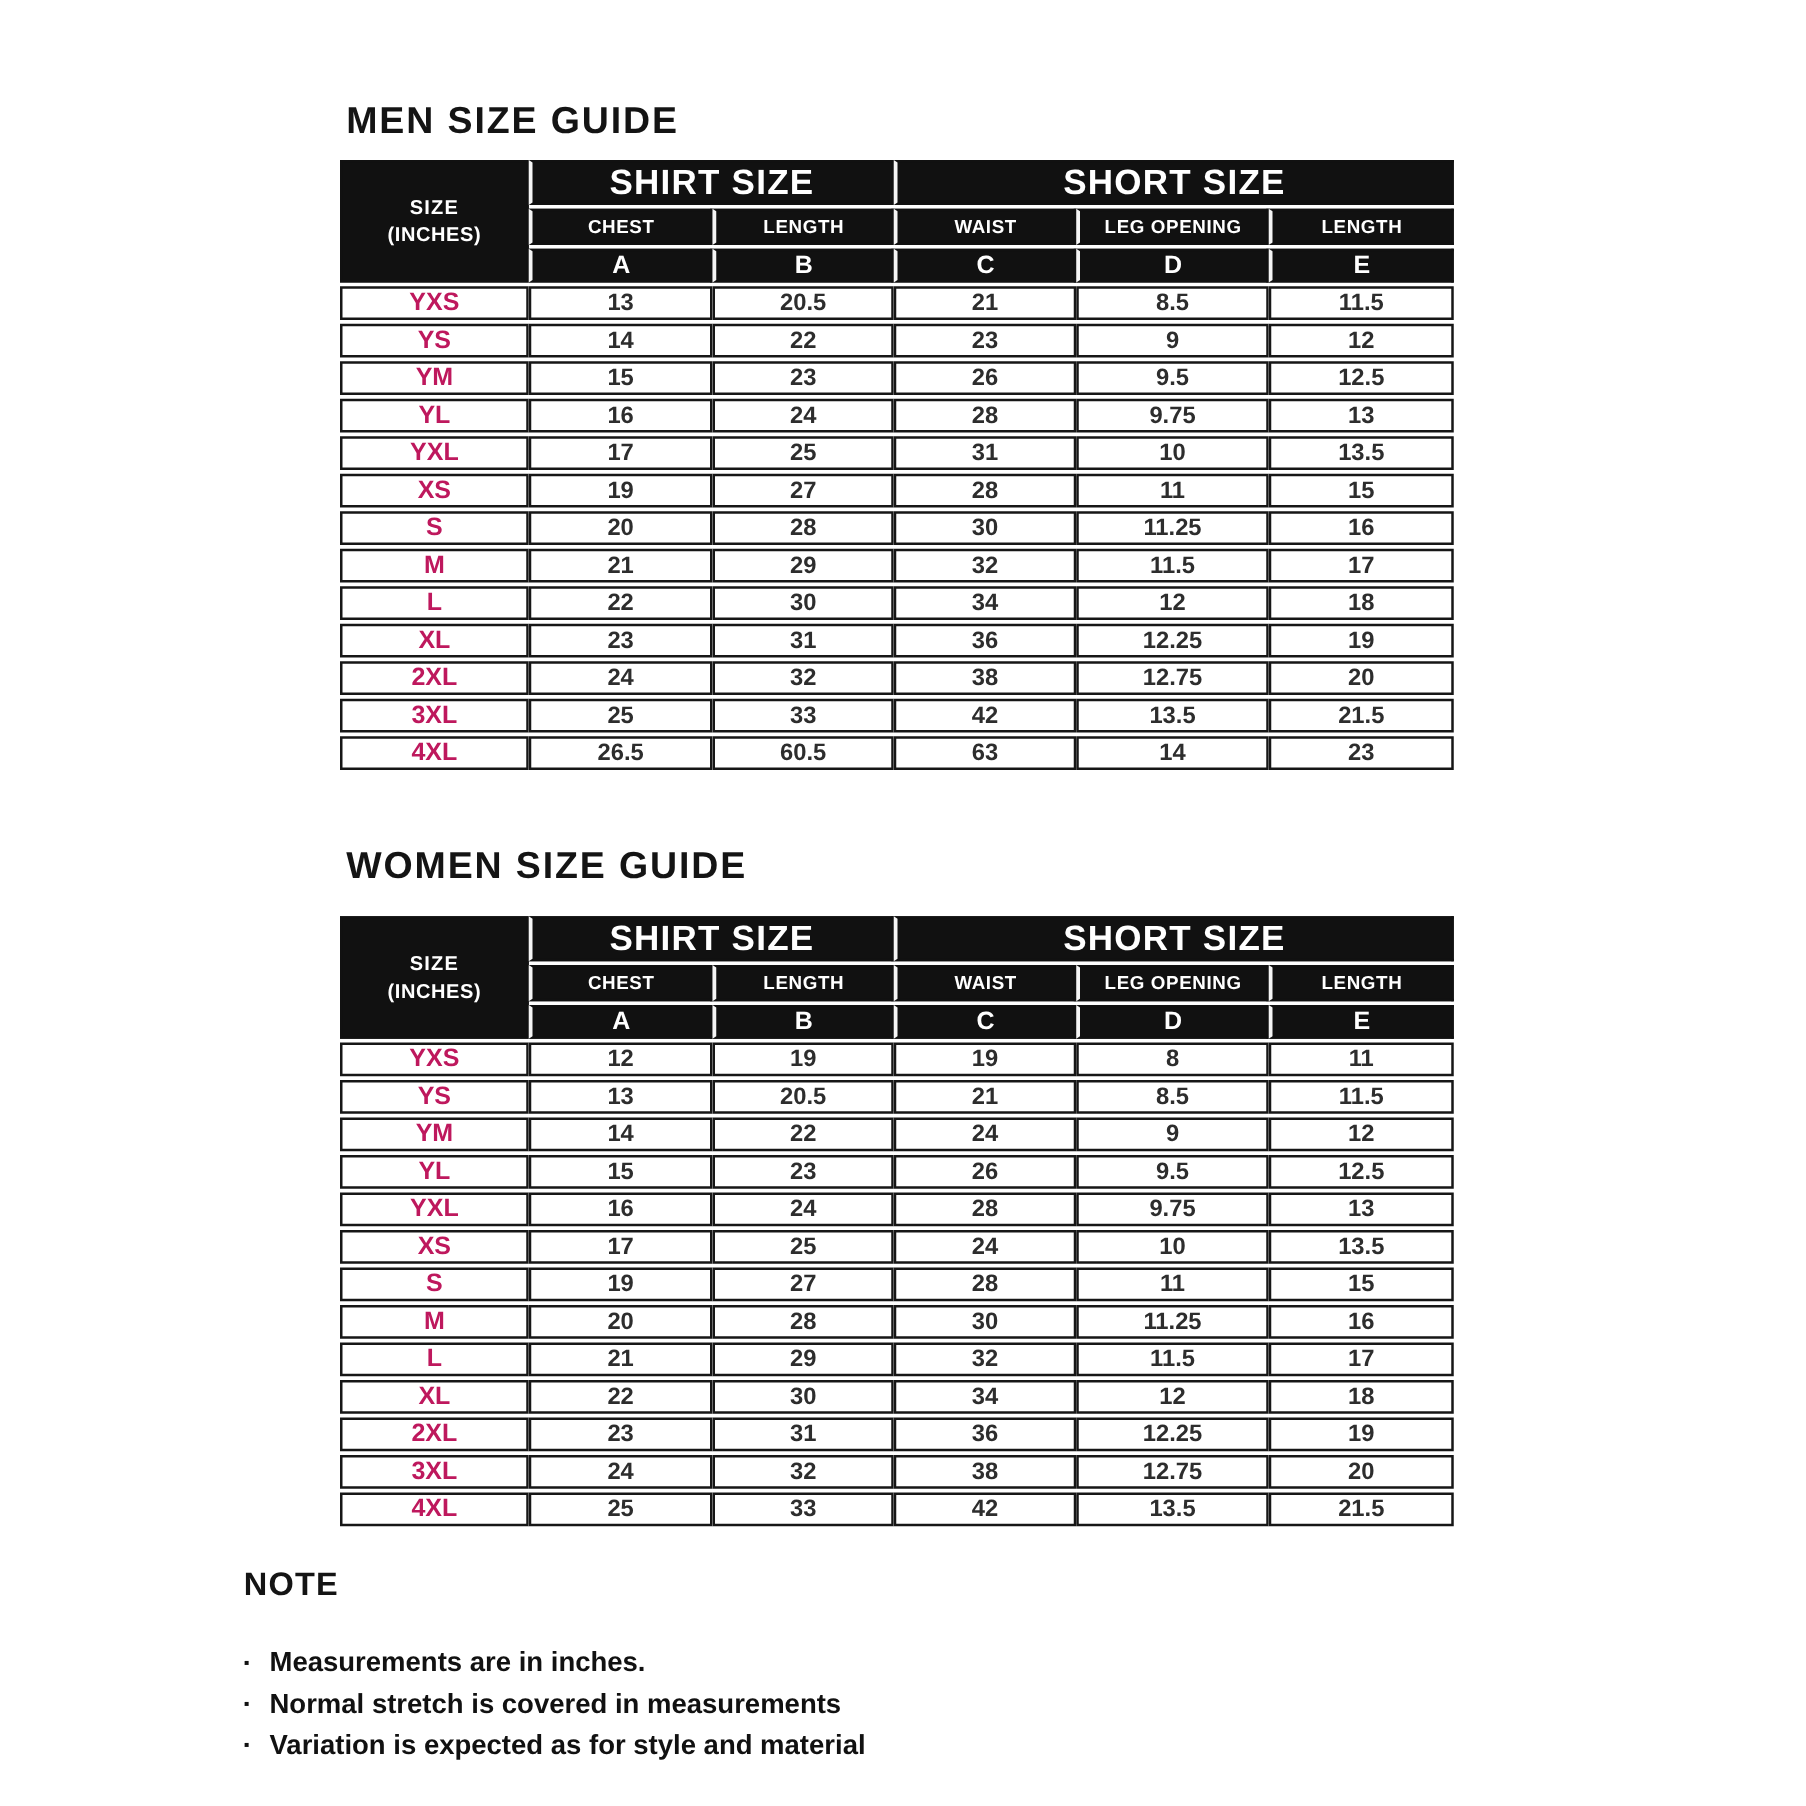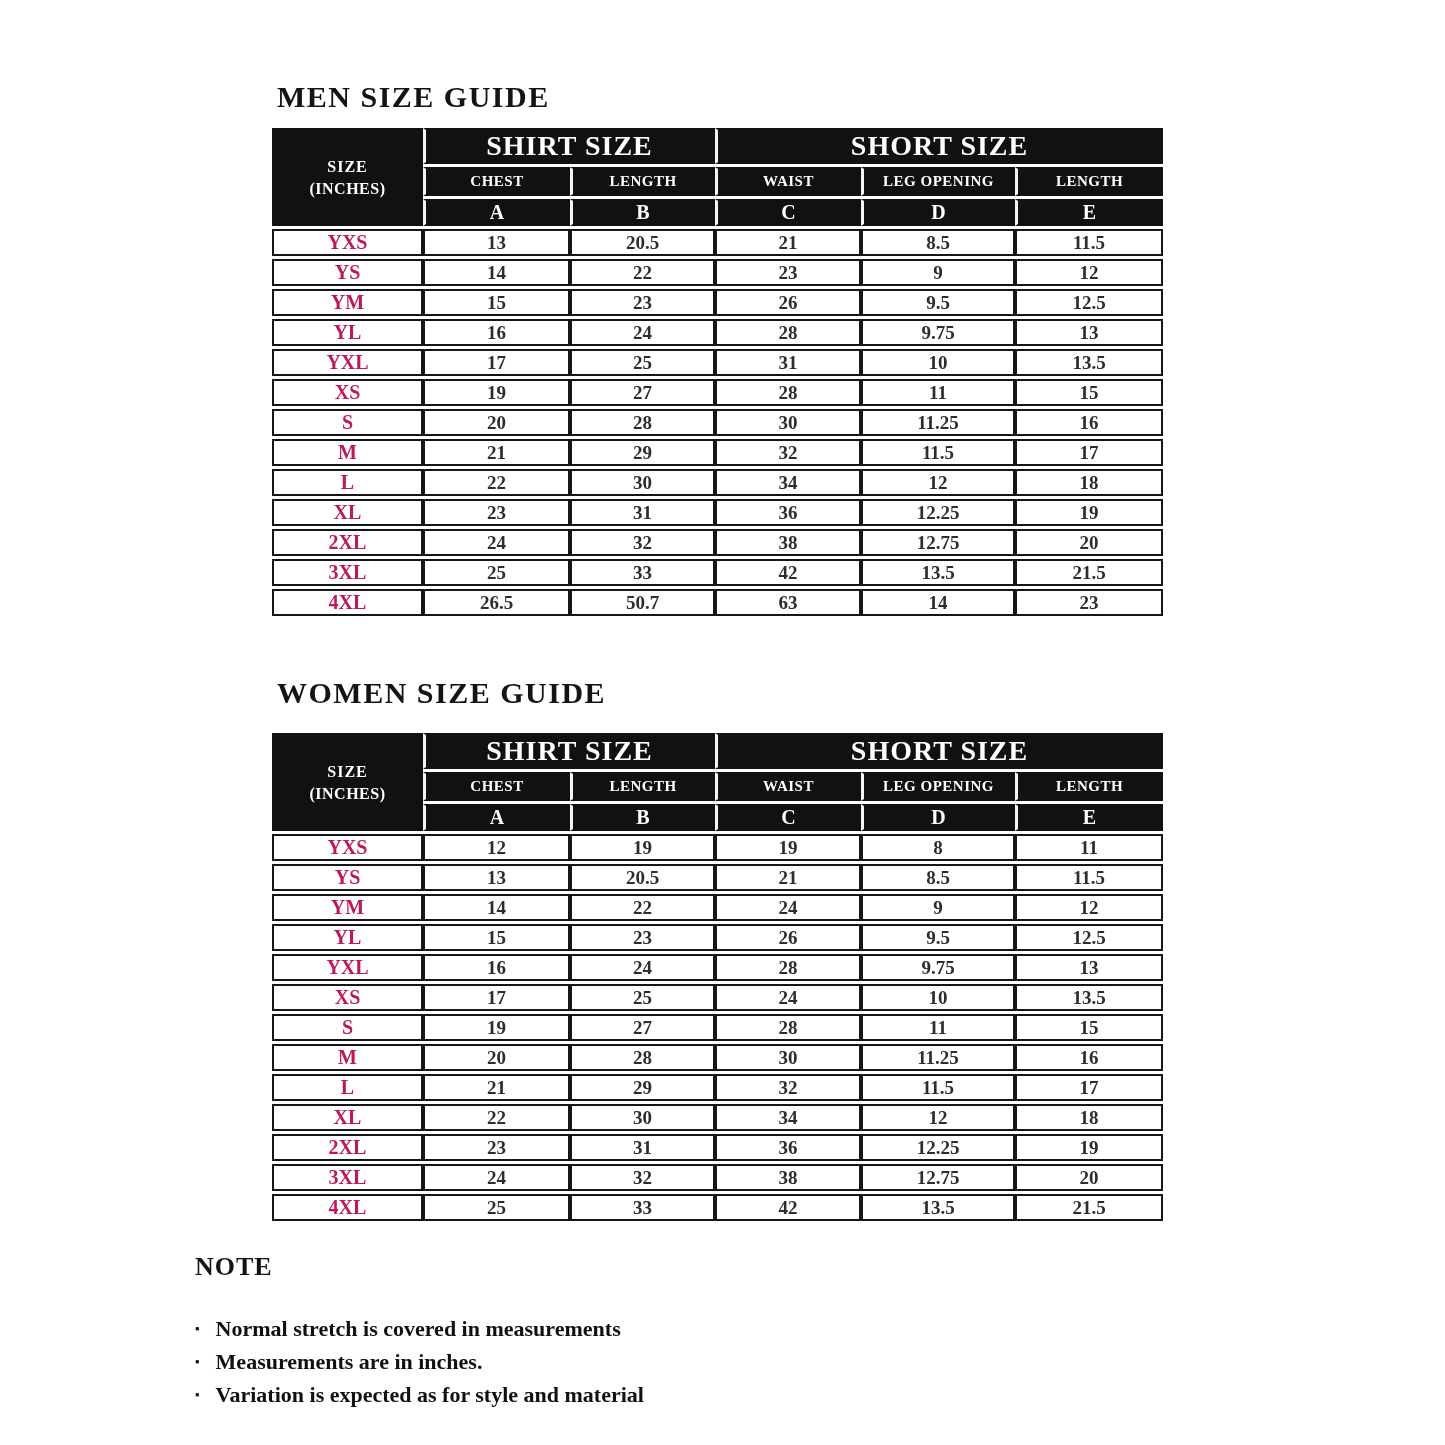--- a/index.html
+++ b/index.html
@@ -2,21 +2,21 @@
 <html><head>
 <meta charset="utf-8">
 <style>
   * { margin: 0; padding: 0; box-sizing: border-box; }
   html, body { background: #ffffff; }
   .canvas {
     position: relative;
     width: 1445px;
     height: 1445px;
     background: #ffffff;
-    font-family: Liberation Serif, serif;
+    font-family: Liberation Sans, sans-serif;
     overflow: hidden;
   }
   .guide-title {
     position: absolute;
     font-size: 30px;
     font-weight: bold;
     letter-spacing: 1.5px;
     color: #141414;
     white-space: nowrap;
   }
@@ -230,21 +230,21 @@
           <td class="rowlabel">3XL</td>
           <td class="val">25</td>
           <td class="val">33</td>
           <td class="val">42</td>
           <td class="val">13.5</td>
           <td class="val">21.5</td>
         </tr>
         <tr>
           <td class="rowlabel">4XL</td>
           <td class="val">26.5</td>
-          <td class="val">50.7</td>
+          <td class="val">60.5</td>
           <td class="val">63</td>
           <td class="val">14</td>
           <td class="val">23</td>
         </tr>
       </tbody>
   </table>
 
   <h2 class="guide-title women-title">WOMEN SIZE GUIDE</h2>
 
   <table class="size-table women-table">
@@ -384,19 +384,19 @@
           <td class="val">42</td>
           <td class="val">13.5</td>
           <td class="val">21.5</td>
         </tr>
       </tbody>
   </table>
 
   <div class="note">
     <div class="note-title">NOTE</div>
     <ul class="note-list">
+        <li>Measurements are in inches.</li>
         <li>Normal stretch is covered in measurements</li>
-        <li>Measurements are in inches.</li>
         <li>Variation is expected as for style and material</li>
       </ul>
   </div>
 
 </div>
 
 </body></html>

